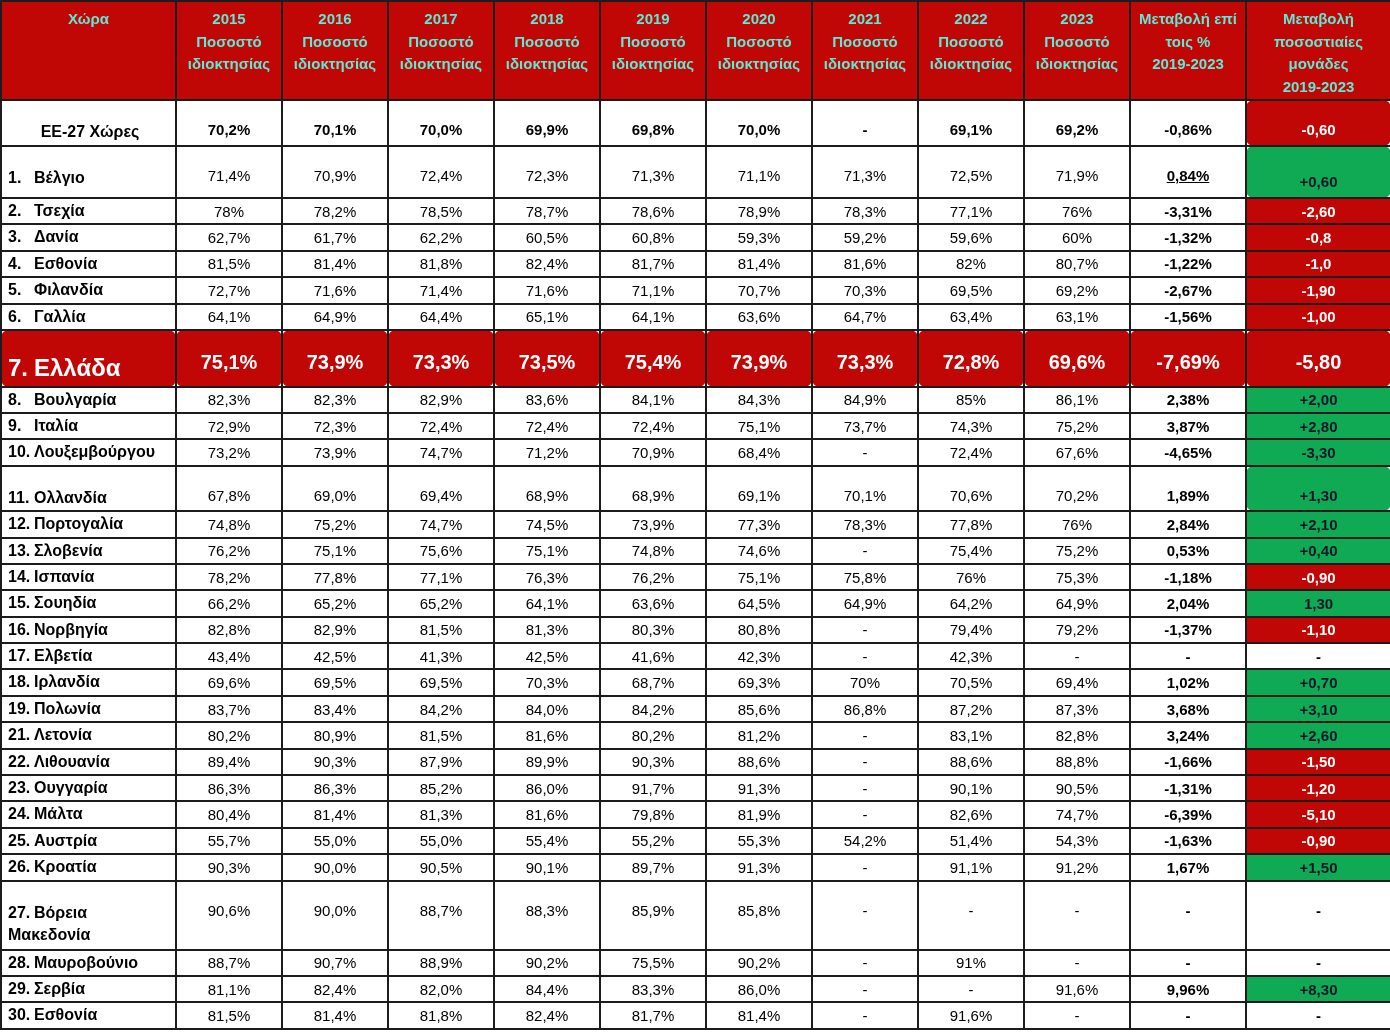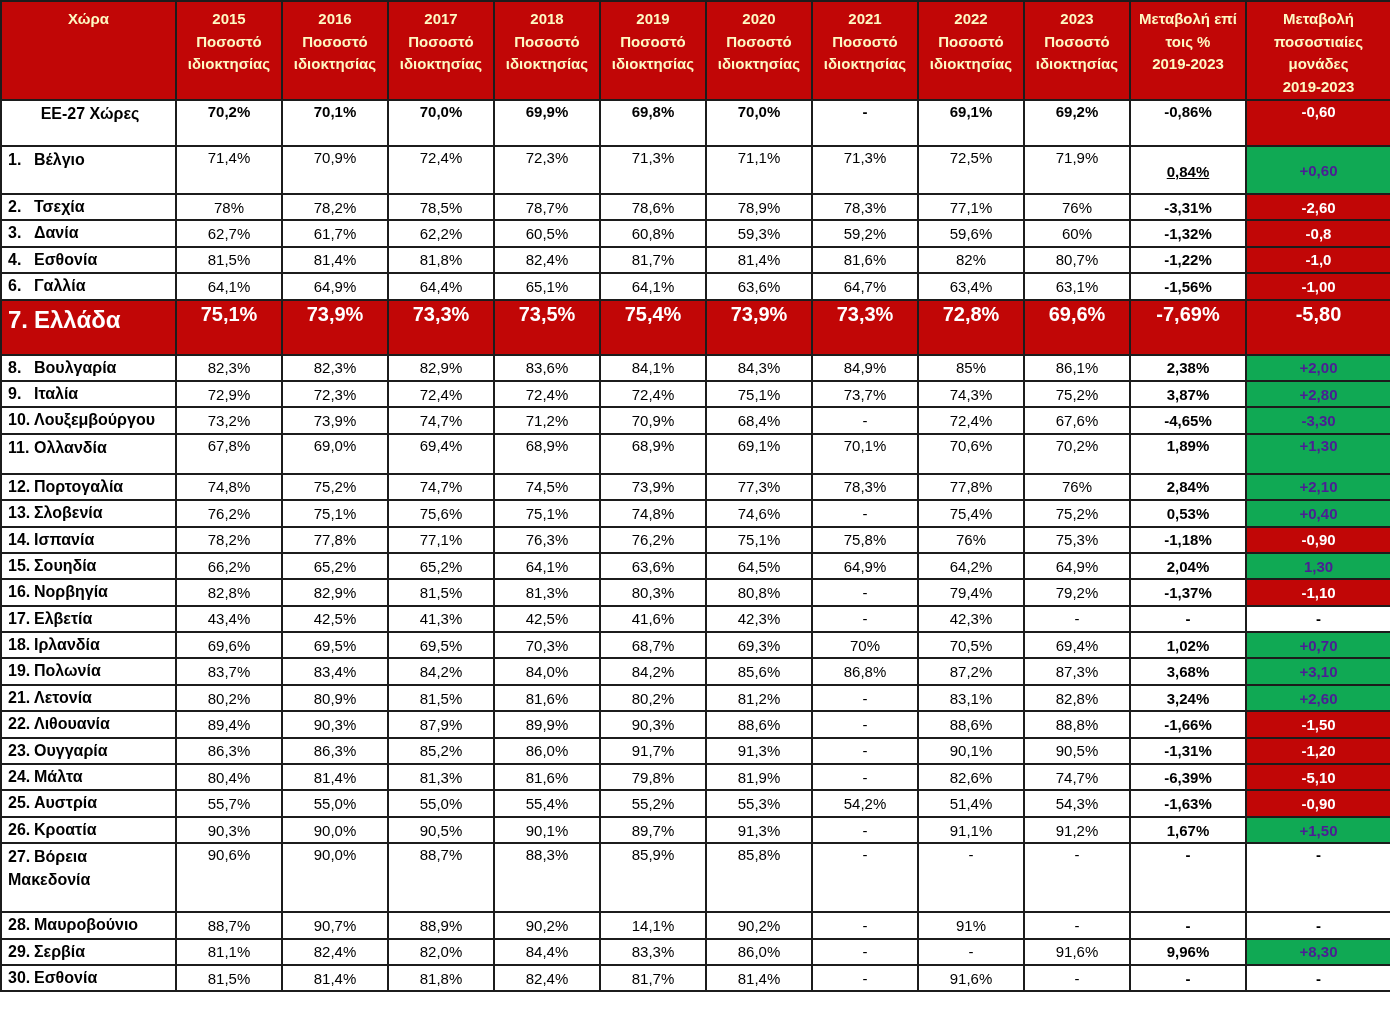--- a/index.html
+++ b/index.html
@@ -20,49 +20,49 @@
     width:1390px;
   }
   td,th{
     border:2px solid #1c1c1c;
     padding:1px 3px;
     font-size:15px;
     overflow:hidden;
   }
   thead th{
     background:var(--red);
-    color:#fef9c3;
+    color:#5eead4;
     font-weight:700;
     vertical-align:top;
     padding-top:6px;
     line-height:1.5;
     text-align:center;
   }
   tbody tr{height:23px;}
   tr.r-eu{height:46px;}
   tr.r-be{height:48px;}
   tr.r-gr{height:55px;}
   tr.r-nl{height:40px;}
   tr.r-mk{height:69px;}
-  tr.vtop td{vertical-align:top;padding-top:2px;}
+  tr.vtop td{vertical-align:top;padding-top:20px;border-radius:8px;}
   td.country{
     font-weight:700;
     font-size:16px;
     text-align:left;
     padding-left:6px;
     line-height:1.4;
   }
   td.country .num{display:inline-block;min-width:26px;}
   tr.r-eu td{font-weight:700;}
   tr.r-eu td.country{text-align:center;}
   td.val{text-align:center;}
   td.chg{text-align:center;font-weight:700;}
   td.pp{text-align:center;font-weight:700;margin-top:12px;}
   td.pp-red{background:var(--red);color:#fff;}
-  td.pp-green{background:var(--green);color:#4c1d95;}
+  td.pp-green{background:var(--green);color:#0f172a;}
   tr.r-gr td{
     background:var(--red);
     color:#fff;
     font-weight:700;
     font-size:20px;
   }
   tr.r-gr td.country{font-size:24px;}
   tr.r-be td.chg{vertical-align:bottom;padding-bottom:13px;text-decoration:underline;}
   tr.r-be td.pp{vertical-align:middle;}
 </style>
@@ -213,20 +213,34 @@
           <td class="val">82,4%</td>
           <td class="val">81,7%</td>
           <td class="val">81,4%</td>
           <td class="val">81,6%</td>
           <td class="val">82%</td>
           <td class="val">80,7%</td>
           <td class="chg">-1,22%</td>
           <td class="pp pp-red">-1,0</td>
         </tr>
         <tr>
+          <td class="country"><span class="num">5.</span>Φιλανδία</td>
+          <td class="val">72,7%</td>
+          <td class="val">71,6%</td>
+          <td class="val">71,4%</td>
+          <td class="val">71,6%</td>
+          <td class="val">71,1%</td>
+          <td class="val">70,7%</td>
+          <td class="val">70,3%</td>
+          <td class="val">69,5%</td>
+          <td class="val">69,2%</td>
+          <td class="chg">-2,67%</td>
+          <td class="pp pp-red">-1,90</td>
+        </tr>
+        <tr>
           <td class="country"><span class="num">6.</span>Γαλλία</td>
           <td class="val">64,1%</td>
           <td class="val">64,9%</td>
           <td class="val">64,4%</td>
           <td class="val">65,1%</td>
           <td class="val">64,1%</td>
           <td class="val">63,6%</td>
           <td class="val">64,7%</td>
           <td class="val">63,4%</td>
           <td class="val">63,1%</td>
@@ -512,21 +526,21 @@
           <td class="val">-</td>
           <td class="chg">-</td>
           <td class="pp pp-none">-</td>
         </tr>
         <tr>
           <td class="country"><span class="num">28.</span>Μαυροβούνιο</td>
           <td class="val">88,7%</td>
           <td class="val">90,7%</td>
           <td class="val">88,9%</td>
           <td class="val">90,2%</td>
-          <td class="val">14,1%</td>
+          <td class="val">75,5%</td>
           <td class="val">90,2%</td>
           <td class="val">-</td>
           <td class="val">91%</td>
           <td class="val">-</td>
           <td class="chg">-</td>
           <td class="pp pp-none">-</td>
         </tr>
         <tr>
           <td class="country"><span class="num">29.</span>Σερβία</td>
           <td class="val">81,1%</td>

